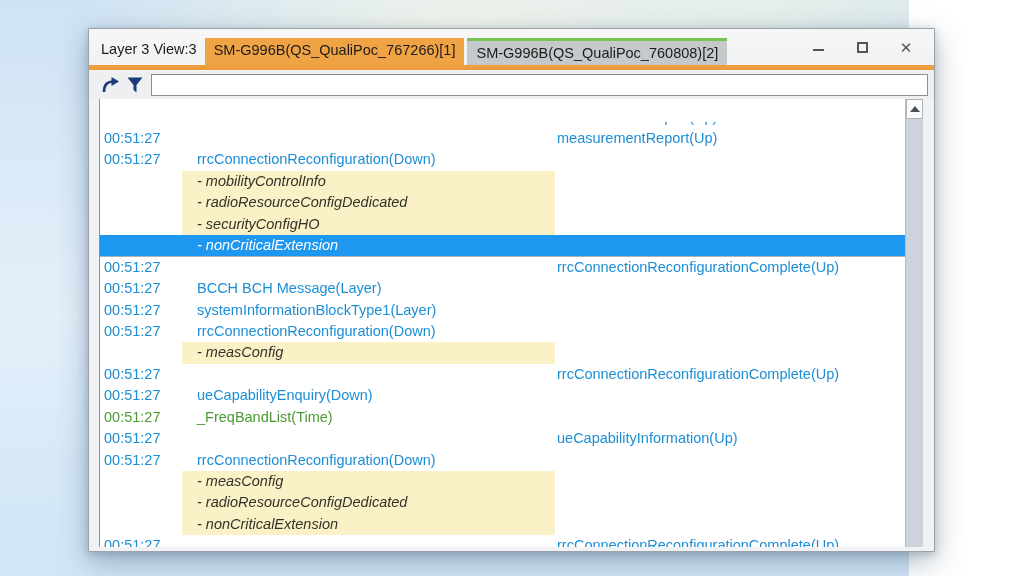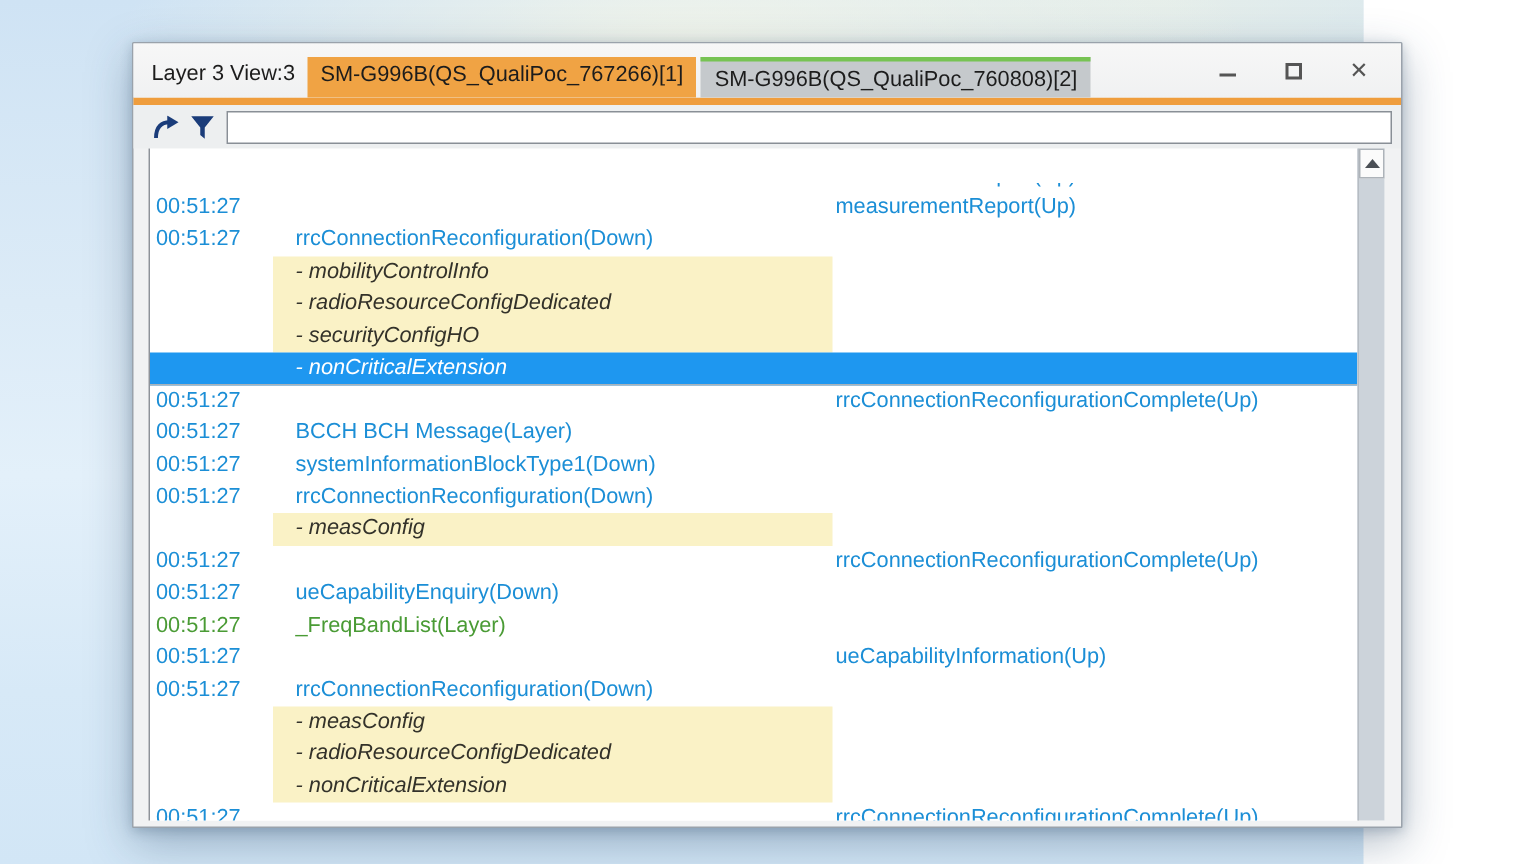--- a/index.html
+++ b/index.html
@@ -148,41 +148,41 @@
           <div class="row">
             <span class="t">00:51:27</span>
             <span class="up">rrcConnectionReconfigurationComplete(Up)</span>
           </div>
           <div class="row">
             <span class="t">00:51:27</span>
             <span class="down">BCCH BCH Message(Layer)</span>
           </div>
           <div class="row">
             <span class="t">00:51:27</span>
-            <span class="down">systemInformationBlockType1(Down)</span>
+            <span class="down">systemInformationBlockType1(Layer)</span>
           </div>
           <div class="row">
             <span class="t">00:51:27</span>
             <span class="down">rrcConnectionReconfiguration(Down)</span>
           </div>
           <div class="row">
             <span class="detail-bg"></span>
             <span class="detail">- measConfig</span>
           </div>
           <div class="row">
             <span class="t">00:51:27</span>
             <span class="up">rrcConnectionReconfigurationComplete(Up)</span>
           </div>
           <div class="row">
             <span class="t">00:51:27</span>
             <span class="down">ueCapabilityEnquiry(Down)</span>
           </div>
           <div class="row green">
             <span class="t">00:51:27</span>
-            <span class="down">_FreqBandList(Layer)</span>
+            <span class="down">_FreqBandList(Time)</span>
           </div>
           <div class="row">
             <span class="t">00:51:27</span>
             <span class="up">ueCapabilityInformation(Up)</span>
           </div>
           <div class="row">
             <span class="t">00:51:27</span>
             <span class="down">rrcConnectionReconfiguration(Down)</span>
           </div>
           <div class="row">

